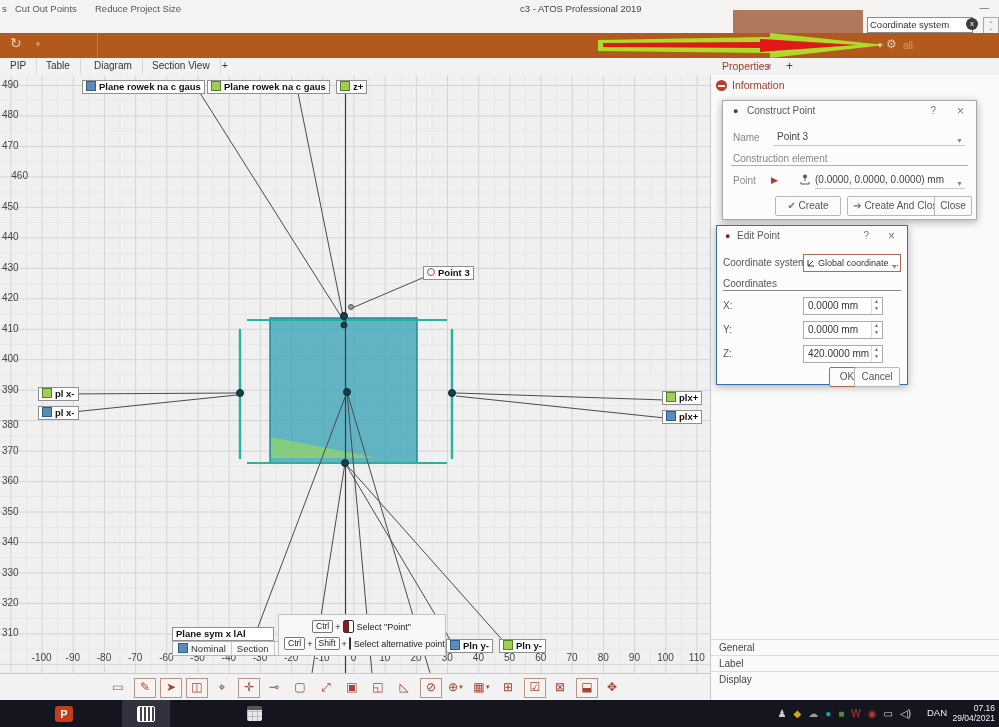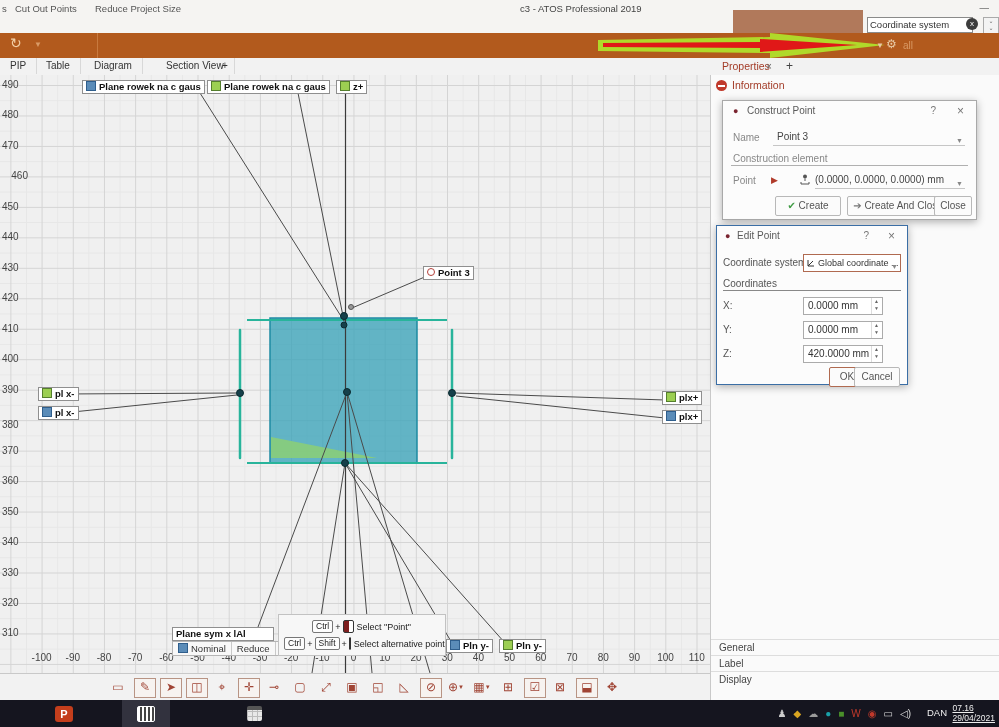--- a/index.html
+++ b/index.html
@@ -88,21 +88,21 @@
   
   #taskbar{left:0;top:700px;width:999px;height:27px;background:#15151f;color:#fff;}
   .tbtn{position:absolute;top:0;height:27px;display:flex;align-items:center;justify-content:center;}
   #ppticon{width:18px;height:16px;background:#c43e1c;border-radius:3px;color:#fff;font-weight:bold;font-size:11px;text-align:center;line-height:16px;}
   #atosbtn{background:#32323e;border-bottom:2px solid #7aa7d8;}
   #atosicon{width:16px;height:14px;background:repeating-linear-gradient(to right,#fff 0 2px,#444 2px 4px);border:1px solid #fff;border-radius:2px;}
   #calcicon{width:15px;height:15px;background:#e8e8e8;border-radius:2px;background-image:linear-gradient(to bottom,#555 0 4px,transparent 4px),repeating-linear-gradient(to right,#bbb 0 1px,transparent 1px 5px),repeating-linear-gradient(to bottom,#bbb 0 1px,transparent 1px 5px);}
   #tray{position:absolute;right:88px;top:0;height:27px;display:flex;align-items:center;gap:7px;}
   .trayic{font-size:10px;line-height:27px;}
   #langlabel{position:absolute;right:52px;top:7px;font-size:9.5px;color:#eee;}
-  #clock{position:absolute;right:4px;top:3px;font-size:8.5px;line-height:10px;color:#eee;text-decoration:underline;}
+  #clock{position:absolute;right:4px;top:3px;text-align:right;font-size:8.5px;line-height:10px;color:#eee;}
   svg{display:block;}
 </style>
 </head>
 <body>
 
 <div id="page">
 
   <div id="menurow1" class="abs">
     <span class="mi" style="left:2px;">s</span>
     <span class="mi" style="left:15px;">Cut Out Points</span>
@@ -125,21 +125,21 @@
     </svg>
     <span id="obar-caret2">▼</span>
     <span id="gearicon">⚙</span>
     <span id="alllabel">all</span>
   </div>
 
   <div id="tabbar" class="abs">
     <span class="tab" style="left:0;">PIP</span>
     <span class="tab" style="left:36px;">Table</span>
     <span class="tab" style="left:84px;">Diagram</span>
-    <span class="tab" style="left:156px;">Section View</span>
+    <span class="tab" style="left:142px;">Section View</span>
     <span class="tab" style="left:212px;border-right:none;">+</span>
   </div>
   <span id="propstab">Properties</span>
   <span id="propsclose">×</span>
   <span id="propsadd">+</span>
 
   <div id="canvas" class="abs">
 
     <svg width="710" height="598" viewBox="0 0 710 598" style="position:absolute;left:0;top:0;">
 
@@ -232,21 +232,21 @@
     <div class="slabel" style="left:423px;top:191px;"><span class="ringicon"></span><span>Point 3</span></div>
     <div class="slabel" style="left:38px;top:312px;"><span class="sq green"></span><span>pl x-</span></div>
     <div class="slabel" style="left:38px;top:331px;"><span class="sq blue"></span><span>pl x-</span></div>
     <div class="slabel" style="left:662px;top:316px;"><span class="sq green"></span><span>plx+</span></div>
     <div class="slabel" style="left:662px;top:335px;"><span class="sq blue"></span><span>plx+</span></div>
     <div class="slabel" style="left:446px;top:564px;"><span class="sq blue"></span><span>Pln y-</span></div>
     <div class="slabel" style="left:499px;top:564px;"><span class="sq green"></span><span>Pln y-</span></div>
     <div class="slabel" style="left:172px;top:552px;width:94px;"><span>Plane sym x lAl</span></div>
     <div id="minitable">
       <span class="cell"><span class="sq blue"></span><span>Nominal</span></span>
-      <span class="cell">Reduce</span>
+      <span class="cell">Section</span>
       <span class="cell">Dev.</span>
     </div>
 
     <div id="tooltip">
       <div class="ttrow" style="padding-left:28px;">
         <span class="key">Ctrl</span>
         <span class="plus">+</span>
         <span class="mouseicon"></span>
         <span>Select "Point"</span>
       </div>

